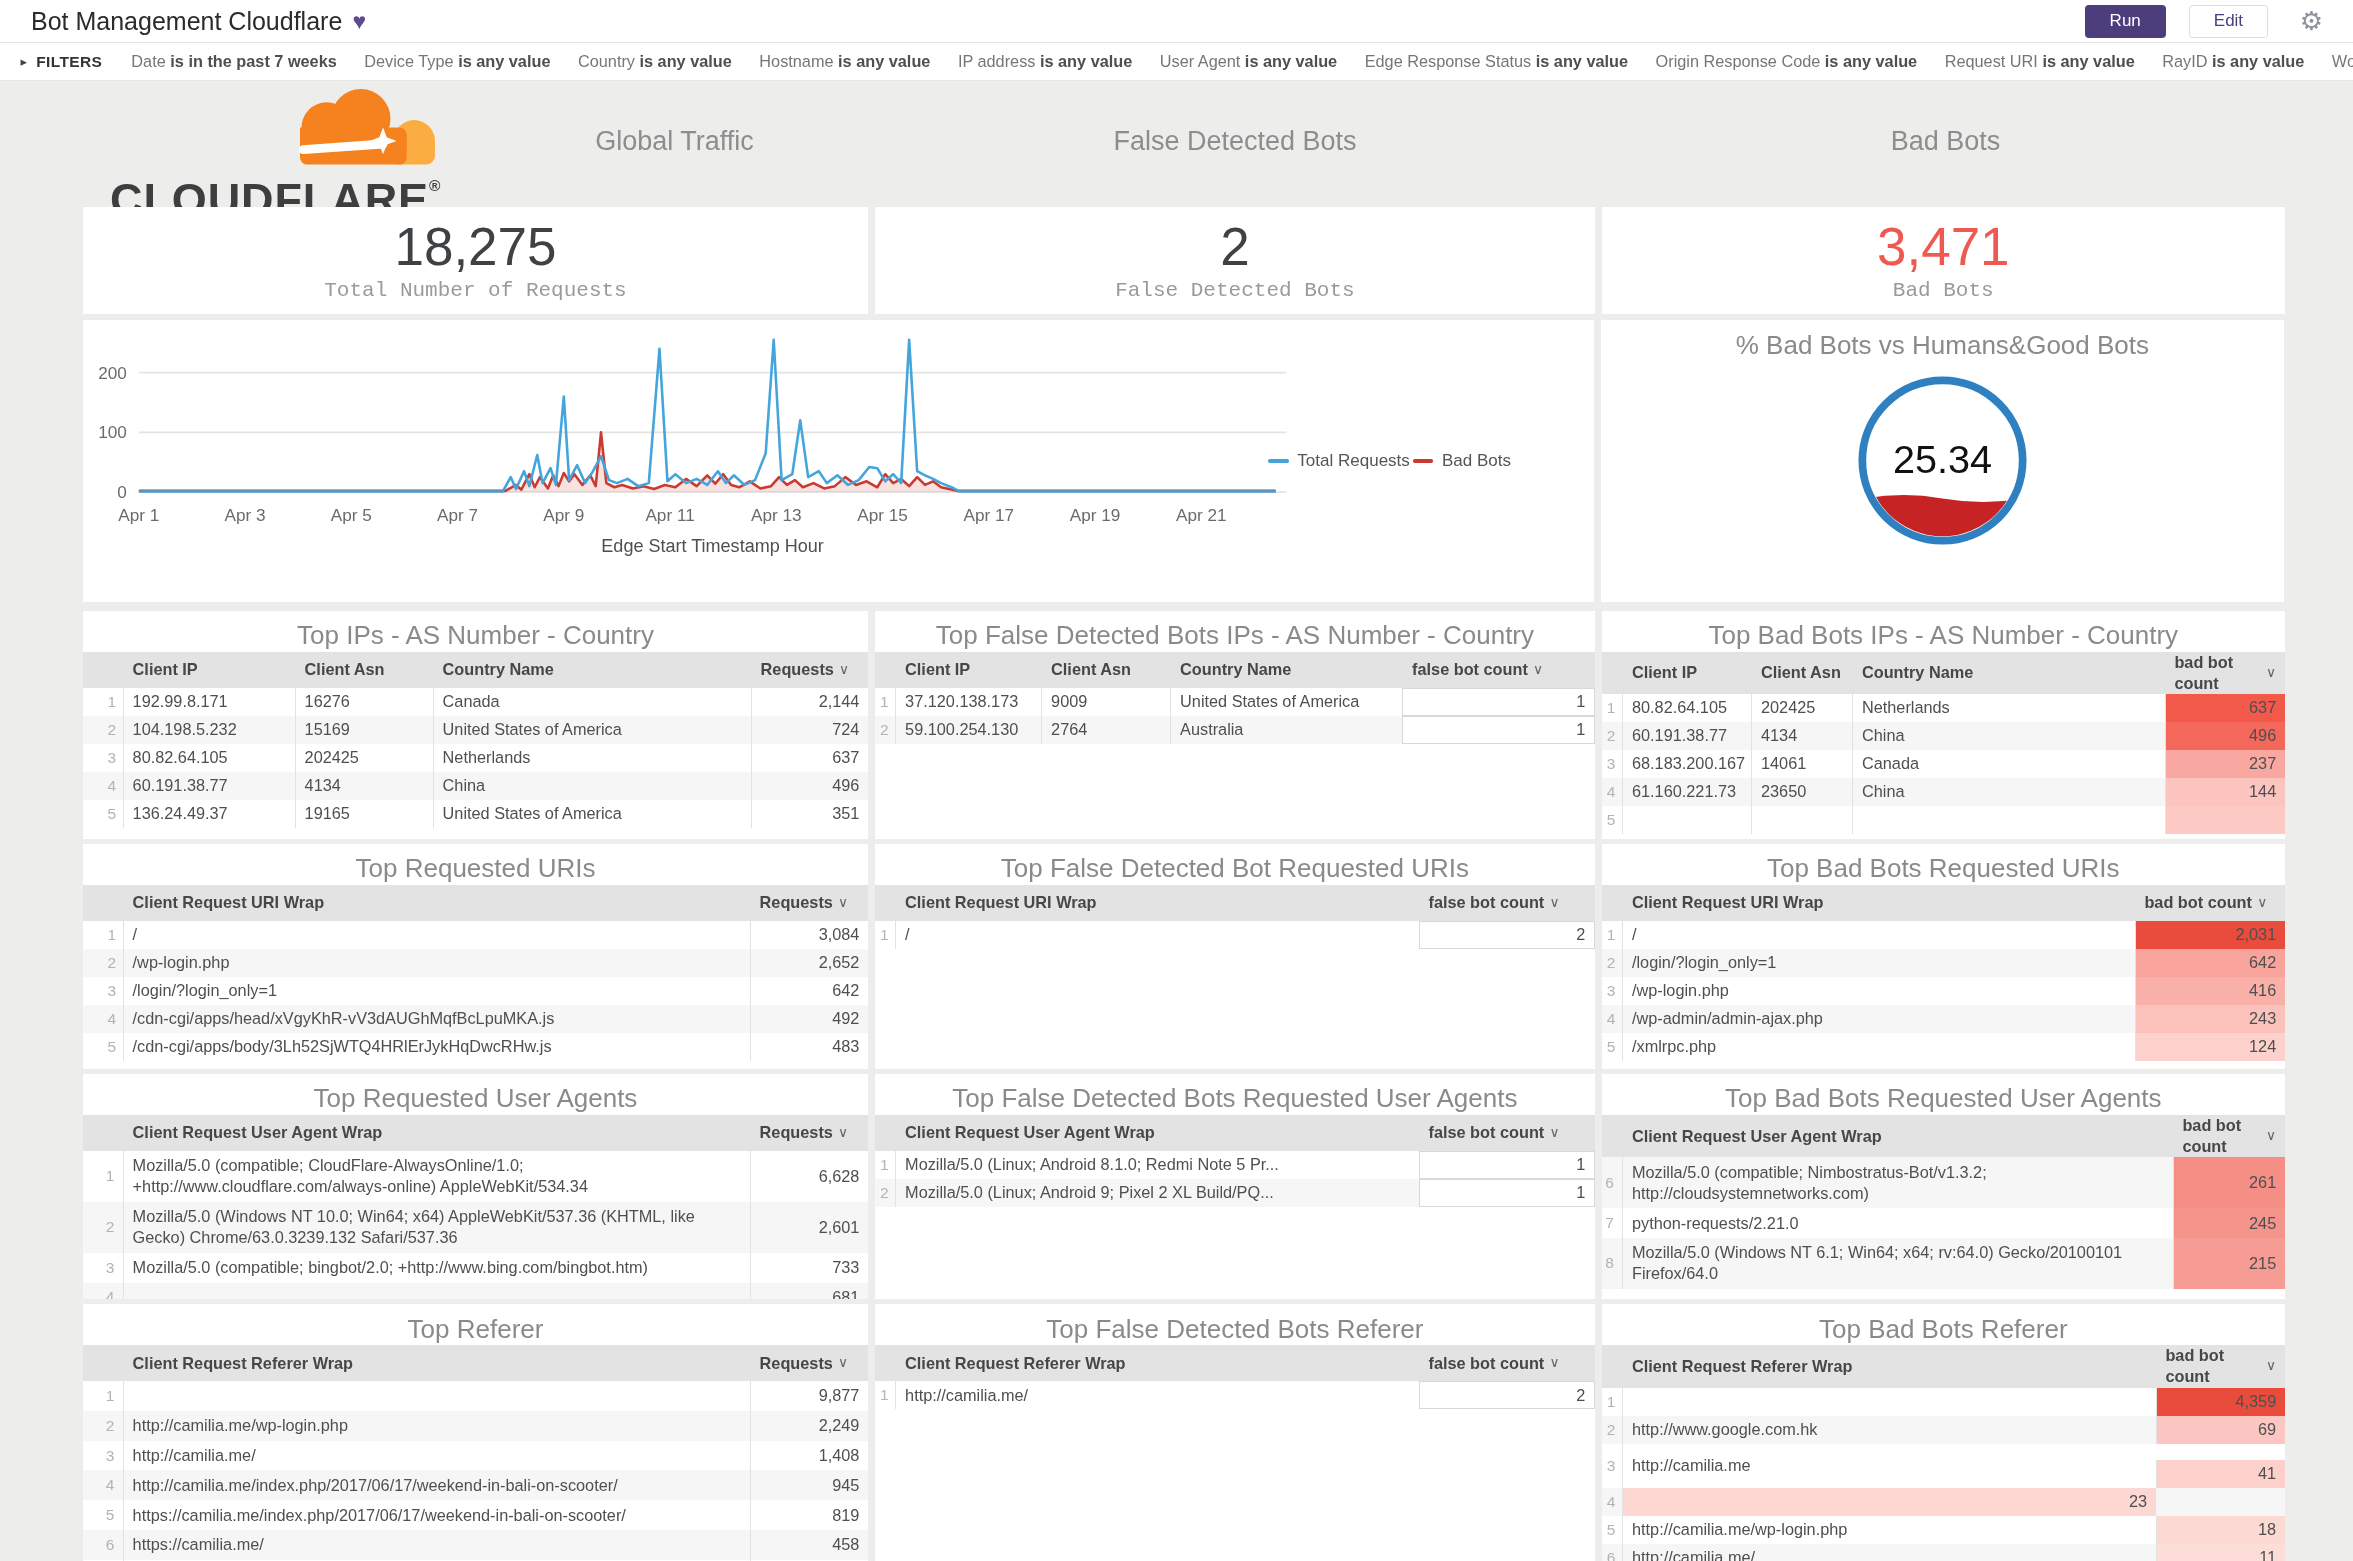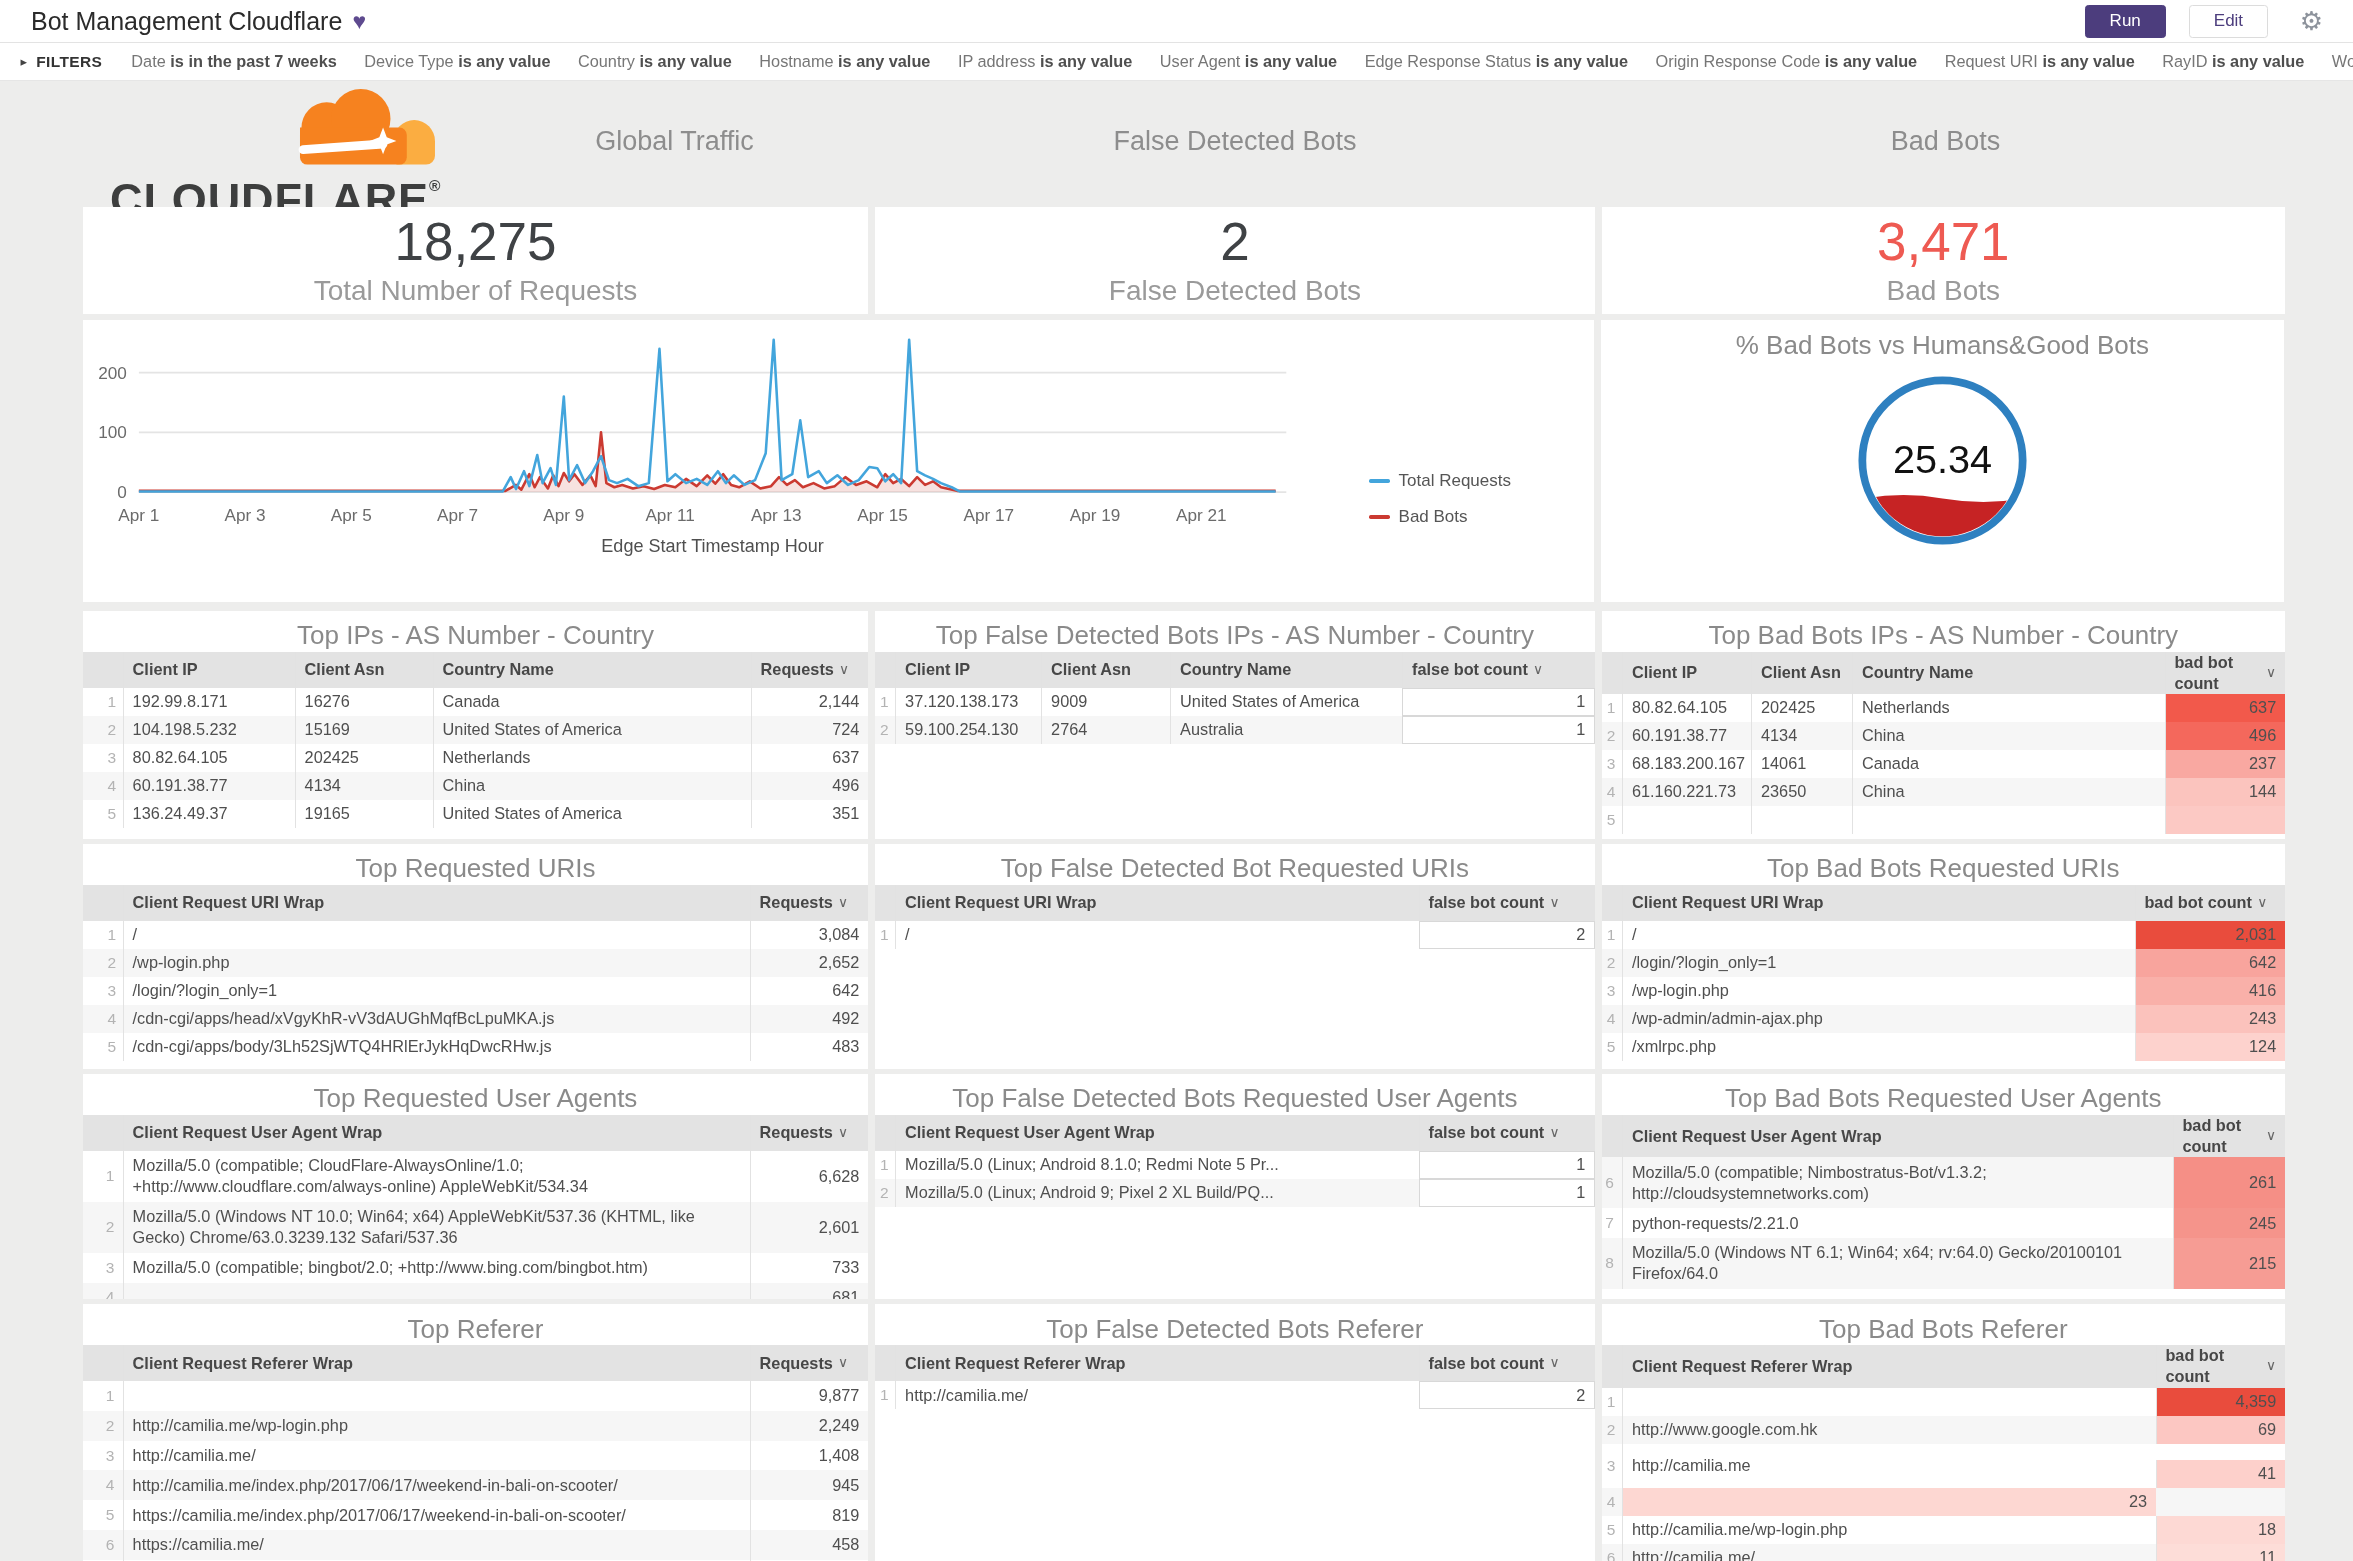--- a/index.html
+++ b/index.html
@@ -38,29 +38,29 @@
   .wordmark sup { font-size: 15.5px; vertical-align: 24px; }
   .section-title { position: absolute; top: 45px; text-align: center; font-size: 27px; color: #8d8d8d; }
   .st-1 { left: 481px; width: 387px; }
   .st-2 { left: 875px; width: 720px; }
   .st-3 { left: 1604px; width: 683px; }
 
   
   .kpi-band { margin-bottom: 6px; }
   .kpi-card { height: 107px; display: flex; flex-direction: column; align-items: center; justify-content: center; }
   .kpi-value { font-size: 53px; color: #3f4245; line-height: 1.05; }
-  .kpi-label { font-size: 28px; color: #9a9a9a; margin-top: 5.2px; }
+  .kpi-label { font-size: 21px; color: #9a9a9a; margin-top: 5.2px; font-family: Liberation Mono, monospace; }
 
   
   .chart-band { display: grid; grid-template-columns: 1511px 683px; gap: 6.9px; margin-bottom: 8.6px; }
   .chart-card { height: 282px; }
   .gauge-card { height: 282px; }
   .tick { font-size: 20px; fill: #6b6b6b; font-family: "Liberation Sans", sans-serif; }
   .axis-label { font-size: 21px; fill: #4f4f4f; font-family: "Liberation Sans", sans-serif; }
-  .legend { position: absolute; right: 83px; top: 131px; display: flex; flex-direction: column; gap: 16px; margin-top: 20px; }
+  .legend { position: absolute; right: 83px; top: 131px; display: flex; flex-direction: row; gap: 3px; }
   .legend-entry { display: flex; align-items: center; gap: 8.6px; font-size: 17px; color: #555; cursor: pointer; white-space: nowrap; }
   .legend-swatch { width: 20.6px; height: 4.3px; border-radius: 1.7px; }
   .gauge-wrap { display: flex; justify-content: center; margin-top: 8.6px; }
   .gauge-value { font-size: 46px; fill: #111; font-family: "Liberation Sans", sans-serif; }
 
   
   .tables-band { margin-bottom: 5.2px; }
   .row-a .card { height: 228px; }
   .row-b .card { height: 225px; }
   .row-c .card { height: 225px; }

